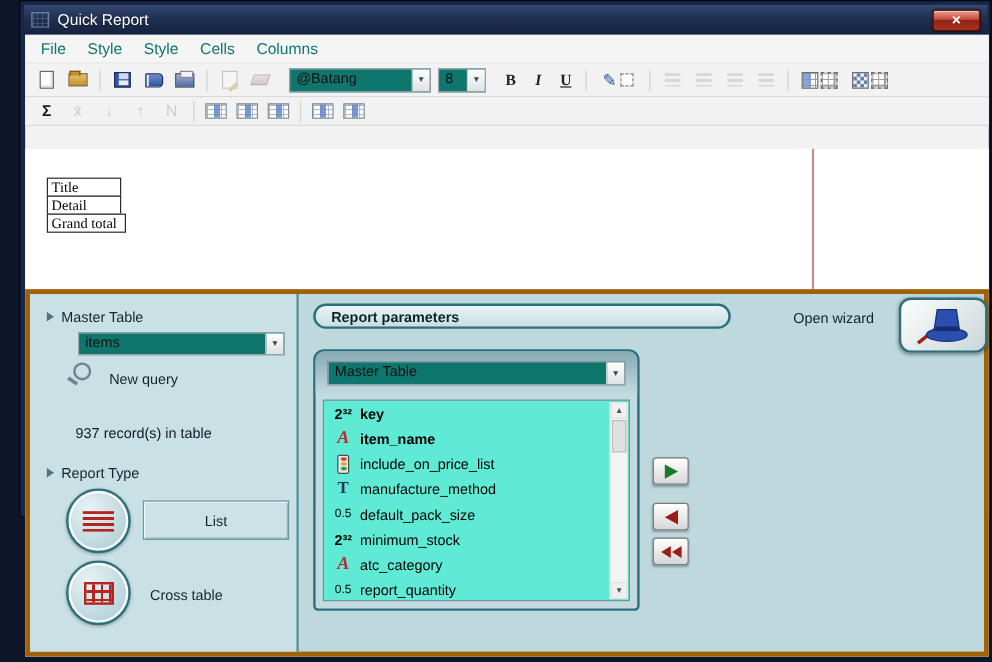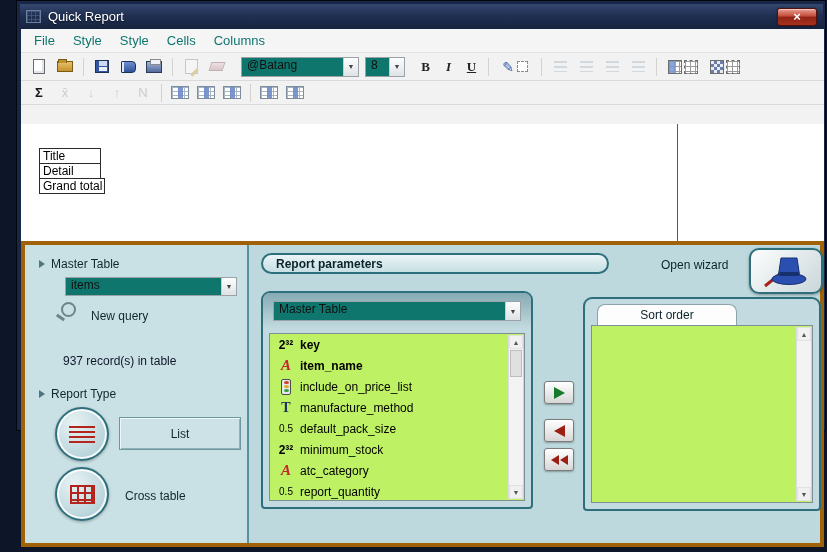--- a/index.html
+++ b/index.html
@@ -80,21 +80,21 @@
 
   
   .ruler{position:absolute;left:0;top:76px;width:100%;height:19px;background:#fff;border-bottom:1px solid #9a9a9a}
   .ruler-dots{position:absolute;left:44px;right:6px;top:10px;height:1px;
     background:repeating-linear-gradient(90deg,#777 0 1px,transparent 1px 9.4px)}
   .ruler-label{position:absolute;top:4px;transform:translateX(-50%);font-size:10px;color:#222;background:#fff;padding:0 2px}
 
   
   .design{position:absolute;left:0;top:95px;width:100%;height:117px;background:#fff}
   .design-row{position:absolute;left:18px;height:16px;border:1px solid #2b2b2b;background:#fff;
-    font-family:Liberation Sans, sans-serif;font-size:12px;line-height:14px;padding-left:3px;color:#000}
+    font-family:Liberation Serif, serif;font-size:12px;line-height:14px;padding-left:3px;color:#000}
   .redline{position:absolute;left:656px;top:0;bottom:0;width:1px;background:#b23434}
 
   
   .bottom{position:absolute;left:0;top:212px;width:100%;height:306px;background:#bdd9de;border:4px solid #a16207}
   .sidebar{position:absolute;left:0;top:0;bottom:0;width:224px;background:#c9e0e4;border-right:2px solid #55919e}
 
   .arrow-label{position:absolute;display:flex;align-items:center;gap:6px;font-size:12px;color:#10272e}
   .tri-marker{width:0;height:0;border-top:4px solid transparent;border-bottom:4px solid transparent;border-left:6px solid #4e7680}
 
   .sb-combo{position:absolute;left:38px;top:32px;width:172px;height:19px}
@@ -125,21 +125,21 @@
   .wizard-btn{position:absolute;left:724px;top:3px;width:74px;height:46px;border:2px solid #2e6f7c;border-radius:10px;
     background:linear-gradient(135deg,#fdfefe,#c9d6d9);box-shadow:0 1px 3px rgba(0,0,0,.35);
     display:flex;align-items:center;justify-content:center}
 
   
   .panel{position:absolute;border:2px solid #2e6f7c;background:#c3dbe0;border-radius:9px 9px 4px 4px}
   .fields-panel{left:236px;top:46px;width:272px;height:218px}
   .fields-head{position:absolute;left:0;top:0;right:0;height:36px;border-radius:7px 7px 0 0;
     background:linear-gradient(#86aab4,#c3dbe0)}
   .fp-combo{position:absolute;left:8px;top:8px;width:248px;height:20px}
-  .listbox{position:absolute;background:#bef264;border:1px solid #7f8f93}
+  .listbox{position:absolute;background:#5eead4;border:1px solid #7f8f93}
   .fields-list{left:6px;top:40px;right:6px;bottom:6px}
   .field-row{height:21px;display:flex;align-items:center;padding-left:4px}
   .ficon{width:24px;display:flex;align-items:center;justify-content:center;flex:none}
   .g-long{font-weight:bold;font-size:12px;color:#000}
   .g-alpha{font-family:"Liberation Serif",serif;font-style:italic;font-weight:bold;font-size:15px;color:#c1272d}
   .g-text{font-family:"Liberation Serif",serif;font-weight:bold;font-size:14px;color:#20355c}
   .g-real{font-weight:normal;font-size:10px;color:#000}
   .tl{width:10px;height:16px;background:#e3e7ea;border:1px solid #4c4c4c;border-radius:2px;
     display:flex;flex-direction:column;align-items:center;justify-content:space-evenly}
   .tl i{width:5px;height:3px;border-radius:50%}
@@ -417,28 +417,17 @@
         <span class="tri-r"></span>
       </div>
       <div class="xfer" style="top:174px">
         <span class="tri-l"></span>
       </div>
       <div class="xfer" style="top:203px">
         <span class="tri-l sm"></span>
         <span class="tri-l sm"></span>
       </div>
 
-      <div class="panel sort-panel">
-        <div class="sort-tab">
-          <span>Sort order</span>
-        </div>
-        <div class="listbox sort-list">
-          <div class="vscroll">
-            <span class="vs-btn vs-up">▲</span>
-            <span class="vs-btn vs-down">▼</span>
-          </div>
-        </div>
-      </div>
 
     </div>
   </div>
 </div>
 </div>
 
 </body></html>

